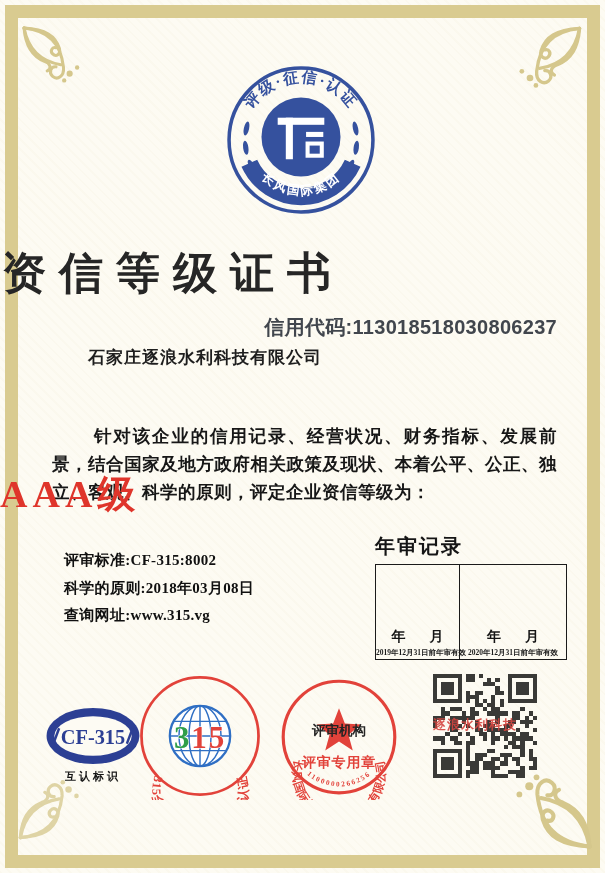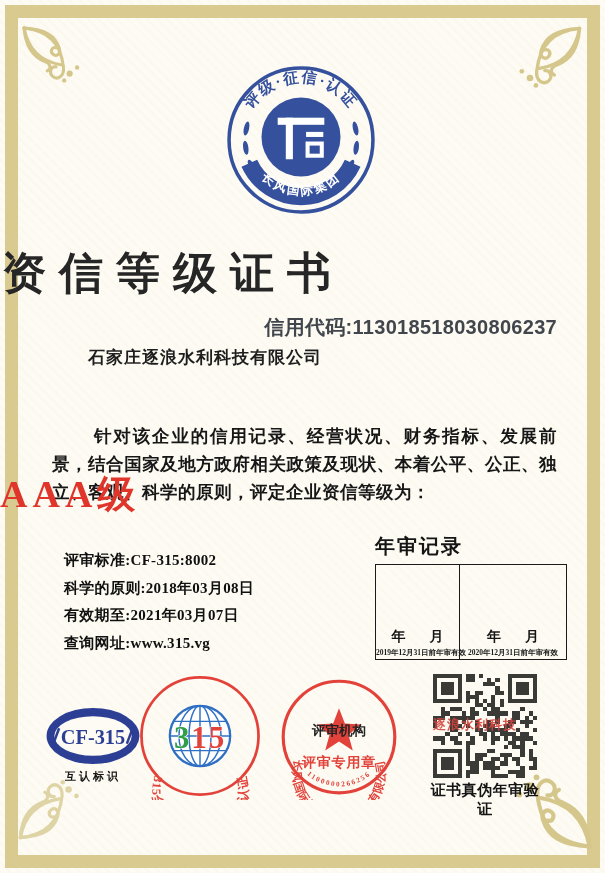--- a/index.html
+++ b/index.html
@@ -142,21 +142,20 @@
 
   <div class="company">石家庄逐浪水利科技有限公司</div>
 
   <div class="body-par">针对该企业的信用记录、经营状况、财务指标、发展前景，结合国家及地方政府相关政策及现状、本着公平、公正、独立、客观、科学的原则，评定企业资信等级为：</div>
 
   <div class="rating">AAA级</div>
 
   <div class="details">
     <div>评审标准:CF-315:8002</div>
     <div>科学的原则:2018年03月08日</div>
-    <div>有效期至:2021年03月07日</div>
     <div>查询网址:www.315.vg</div>
   </div>
 
   <div class="annual">
     <div class="annual-label">年审记录</div>
     <div class="annual-box">
       <div class="annual-cell c0">
         <div class="ym">
           <span>年</span>
           <span>月</span>
@@ -521,15 +520,14 @@
           <rect x="14" y="24" width="1" height="1"></rect>
           <rect x="15" y="24" width="1" height="1"></rect>
           <rect x="16" y="24" width="1" height="1"></rect>
           <rect x="17" y="24" width="1" height="1"></rect>
           <rect x="20" y="24" width="1" height="1"></rect>
           <rect x="21" y="24" width="1" height="1"></rect>
         </g>
       </svg>
     <div class="qr-overlay">逐浪水利科技</div>
   </div>
-  <div class="qr-caption">证书真伪年审验证</div>
 
 </div>
 
 </body></html>

